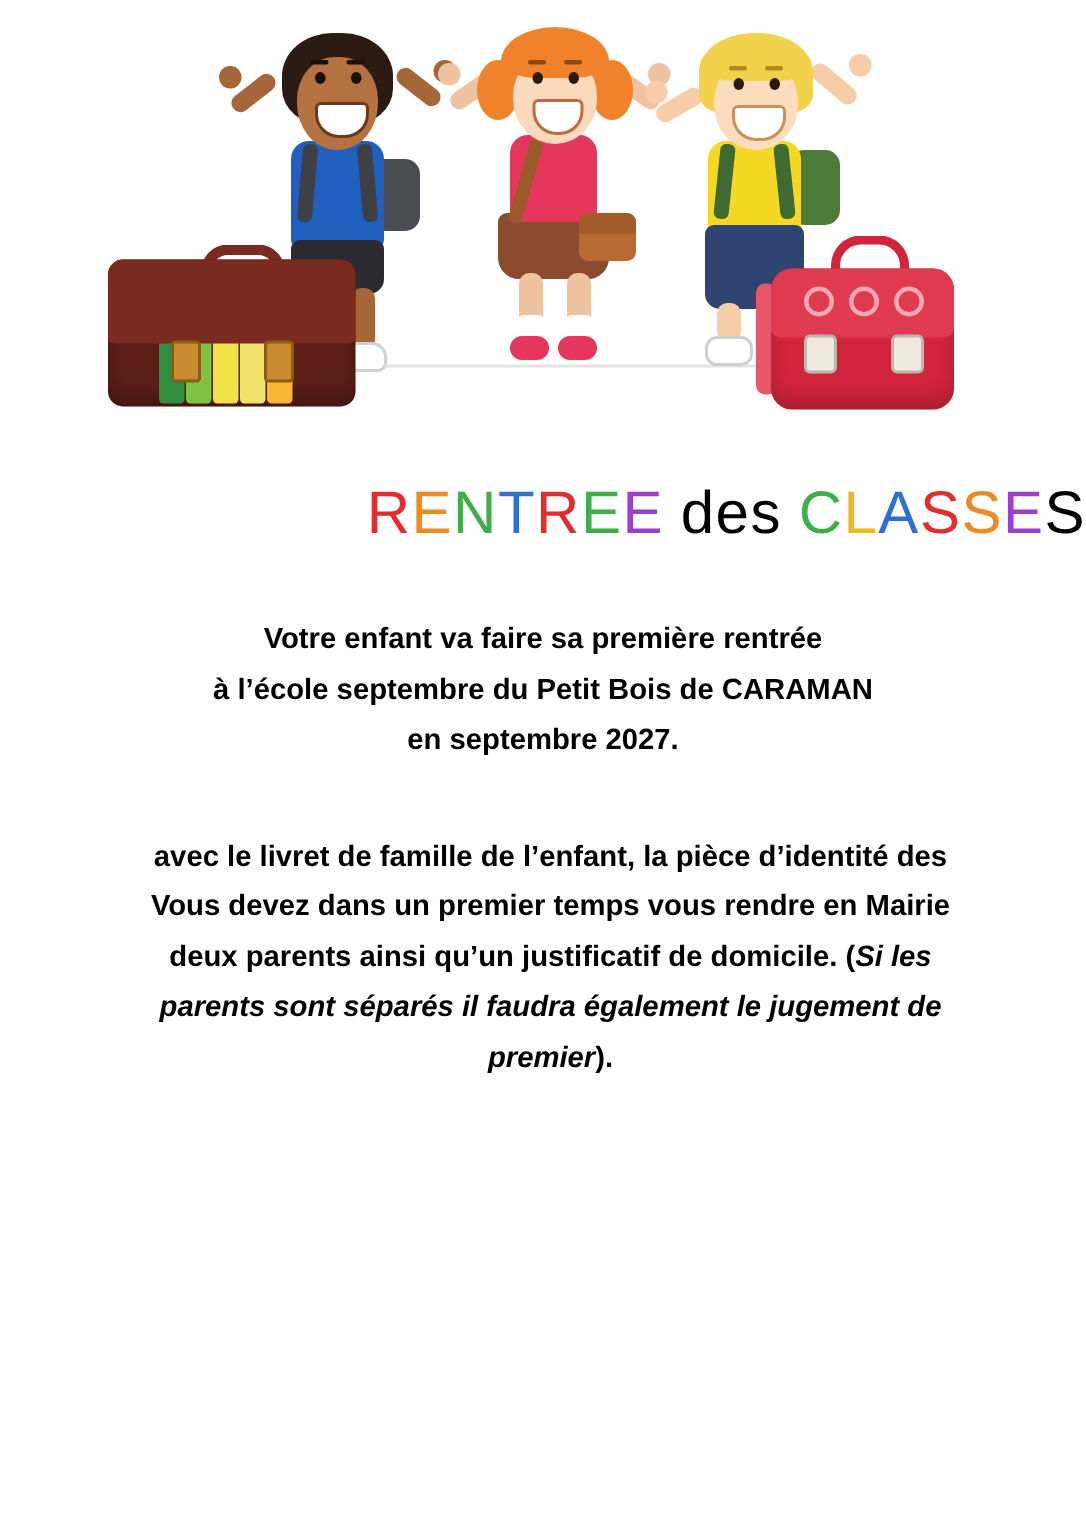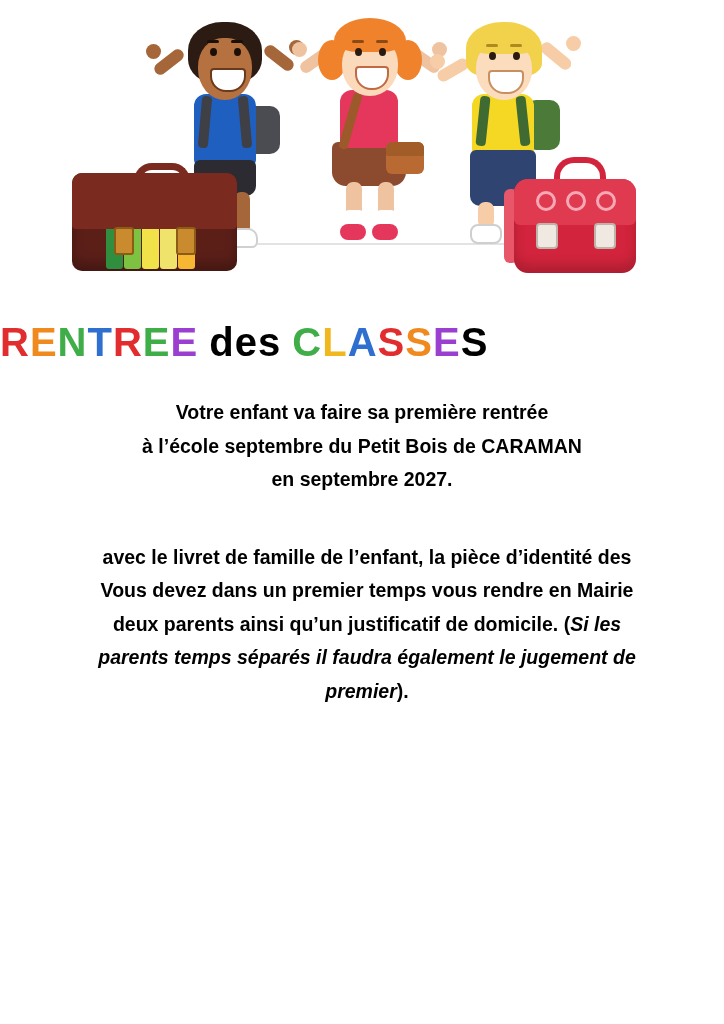--- a/index.html
+++ b/index.html
@@ -306,43 +306,43 @@
   .rb-dot.d3 { left: 86px; top: 36px; }
   .rb-buckle {
     position: absolute; top: 68px; width: 18px; height: 22px;
     background: #efe9e2; border: 2px solid #bdb5aa; border-radius: 4px;
   }
   .rb-buckle.l { left: 26px; }
   .rb-buckle.r { left: 84px; }
 
   
   .title {
-    text-align: left;
+    text-align: right;
     font-size: 40px;
-    font-weight: bold;
+    font-weight: normal;
     letter-spacing: 1px;
     margin-top: 28px;
     line-height: 1.1;
     white-space: pre;
   }
   .title .sp { letter-spacing: 0; }
 
   
   .content {
     margin: 0 auto;
     width: 600px;
     text-align: center;
   }
   .para {
     font-size: 19.5px;
     font-weight: bold;
     line-height: 1.72;
     margin: 0;
   }
-  .block-1 { margin-top: 32px; }
+  .block-1 { margin-top: 46px; }
   .block-2 { margin-top: 44px; width: 610px; }
   .block-3 { margin-top: 46px; }
   .ital { font-style: italic; }
 </style>
 </head>
 <body>
 
 <div class="page">
 
   <div class="illustration">
@@ -456,19 +456,19 @@
     <div class="block-1">
       <p class="para">Votre enfant va faire sa première rentrée</p>
       <p class="para">à l’école septembre du Petit Bois de CARAMAN</p>
       <p class="para">en septembre 2027.</p>
     </div>
 
     <div class="block-2">
       <p class="para">avec le livret de famille de l’enfant, la pièce d’identité des</p>
       <p class="para">Vous devez dans un premier temps vous rendre en Mairie</p>
       <p class="para"><span>deux parents ainsi qu’un justificatif de domicile. (</span><span class="ital">Si les</span></p>
-      <p class="para ital">parents temps séparés il faudra également le jugement de</p>
+      <p class="para ital">parents sont séparés il faudra également le jugement de</p>
       <p class="para"><span class="ital">premier</span><span>).</span></p>
     </div>
 
 
   </div>
 </div>
 
 </body></html>

